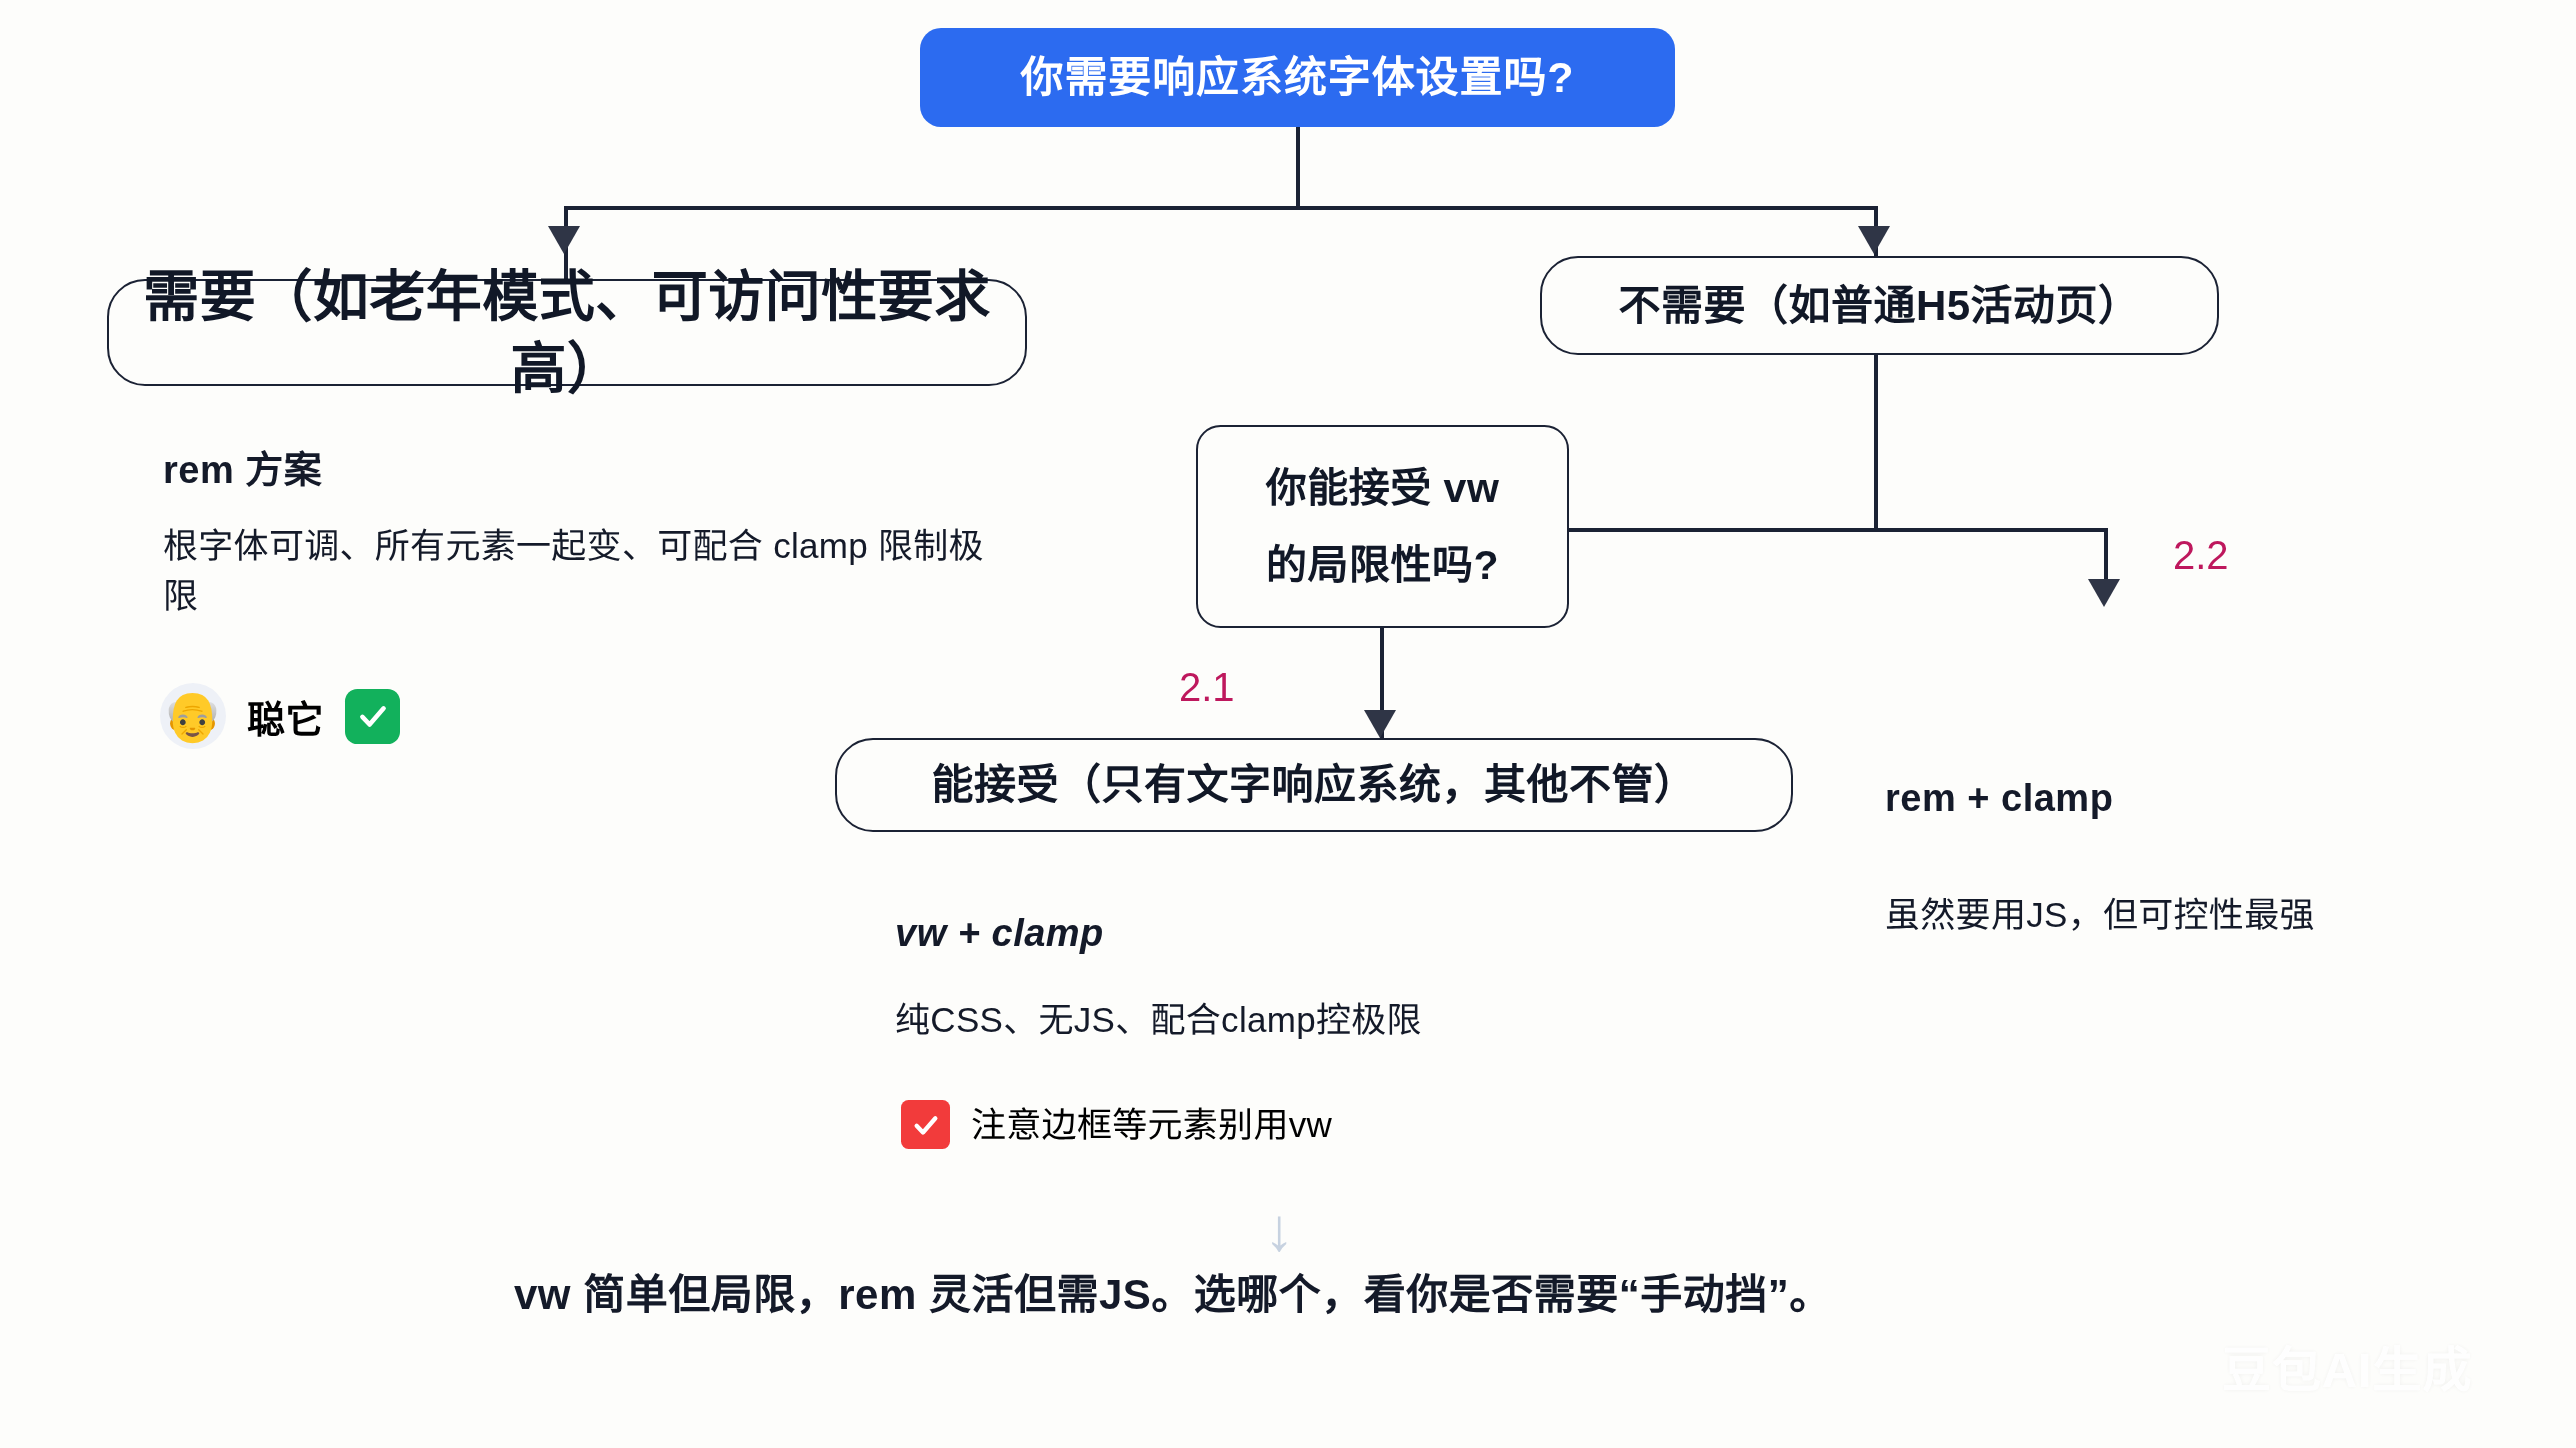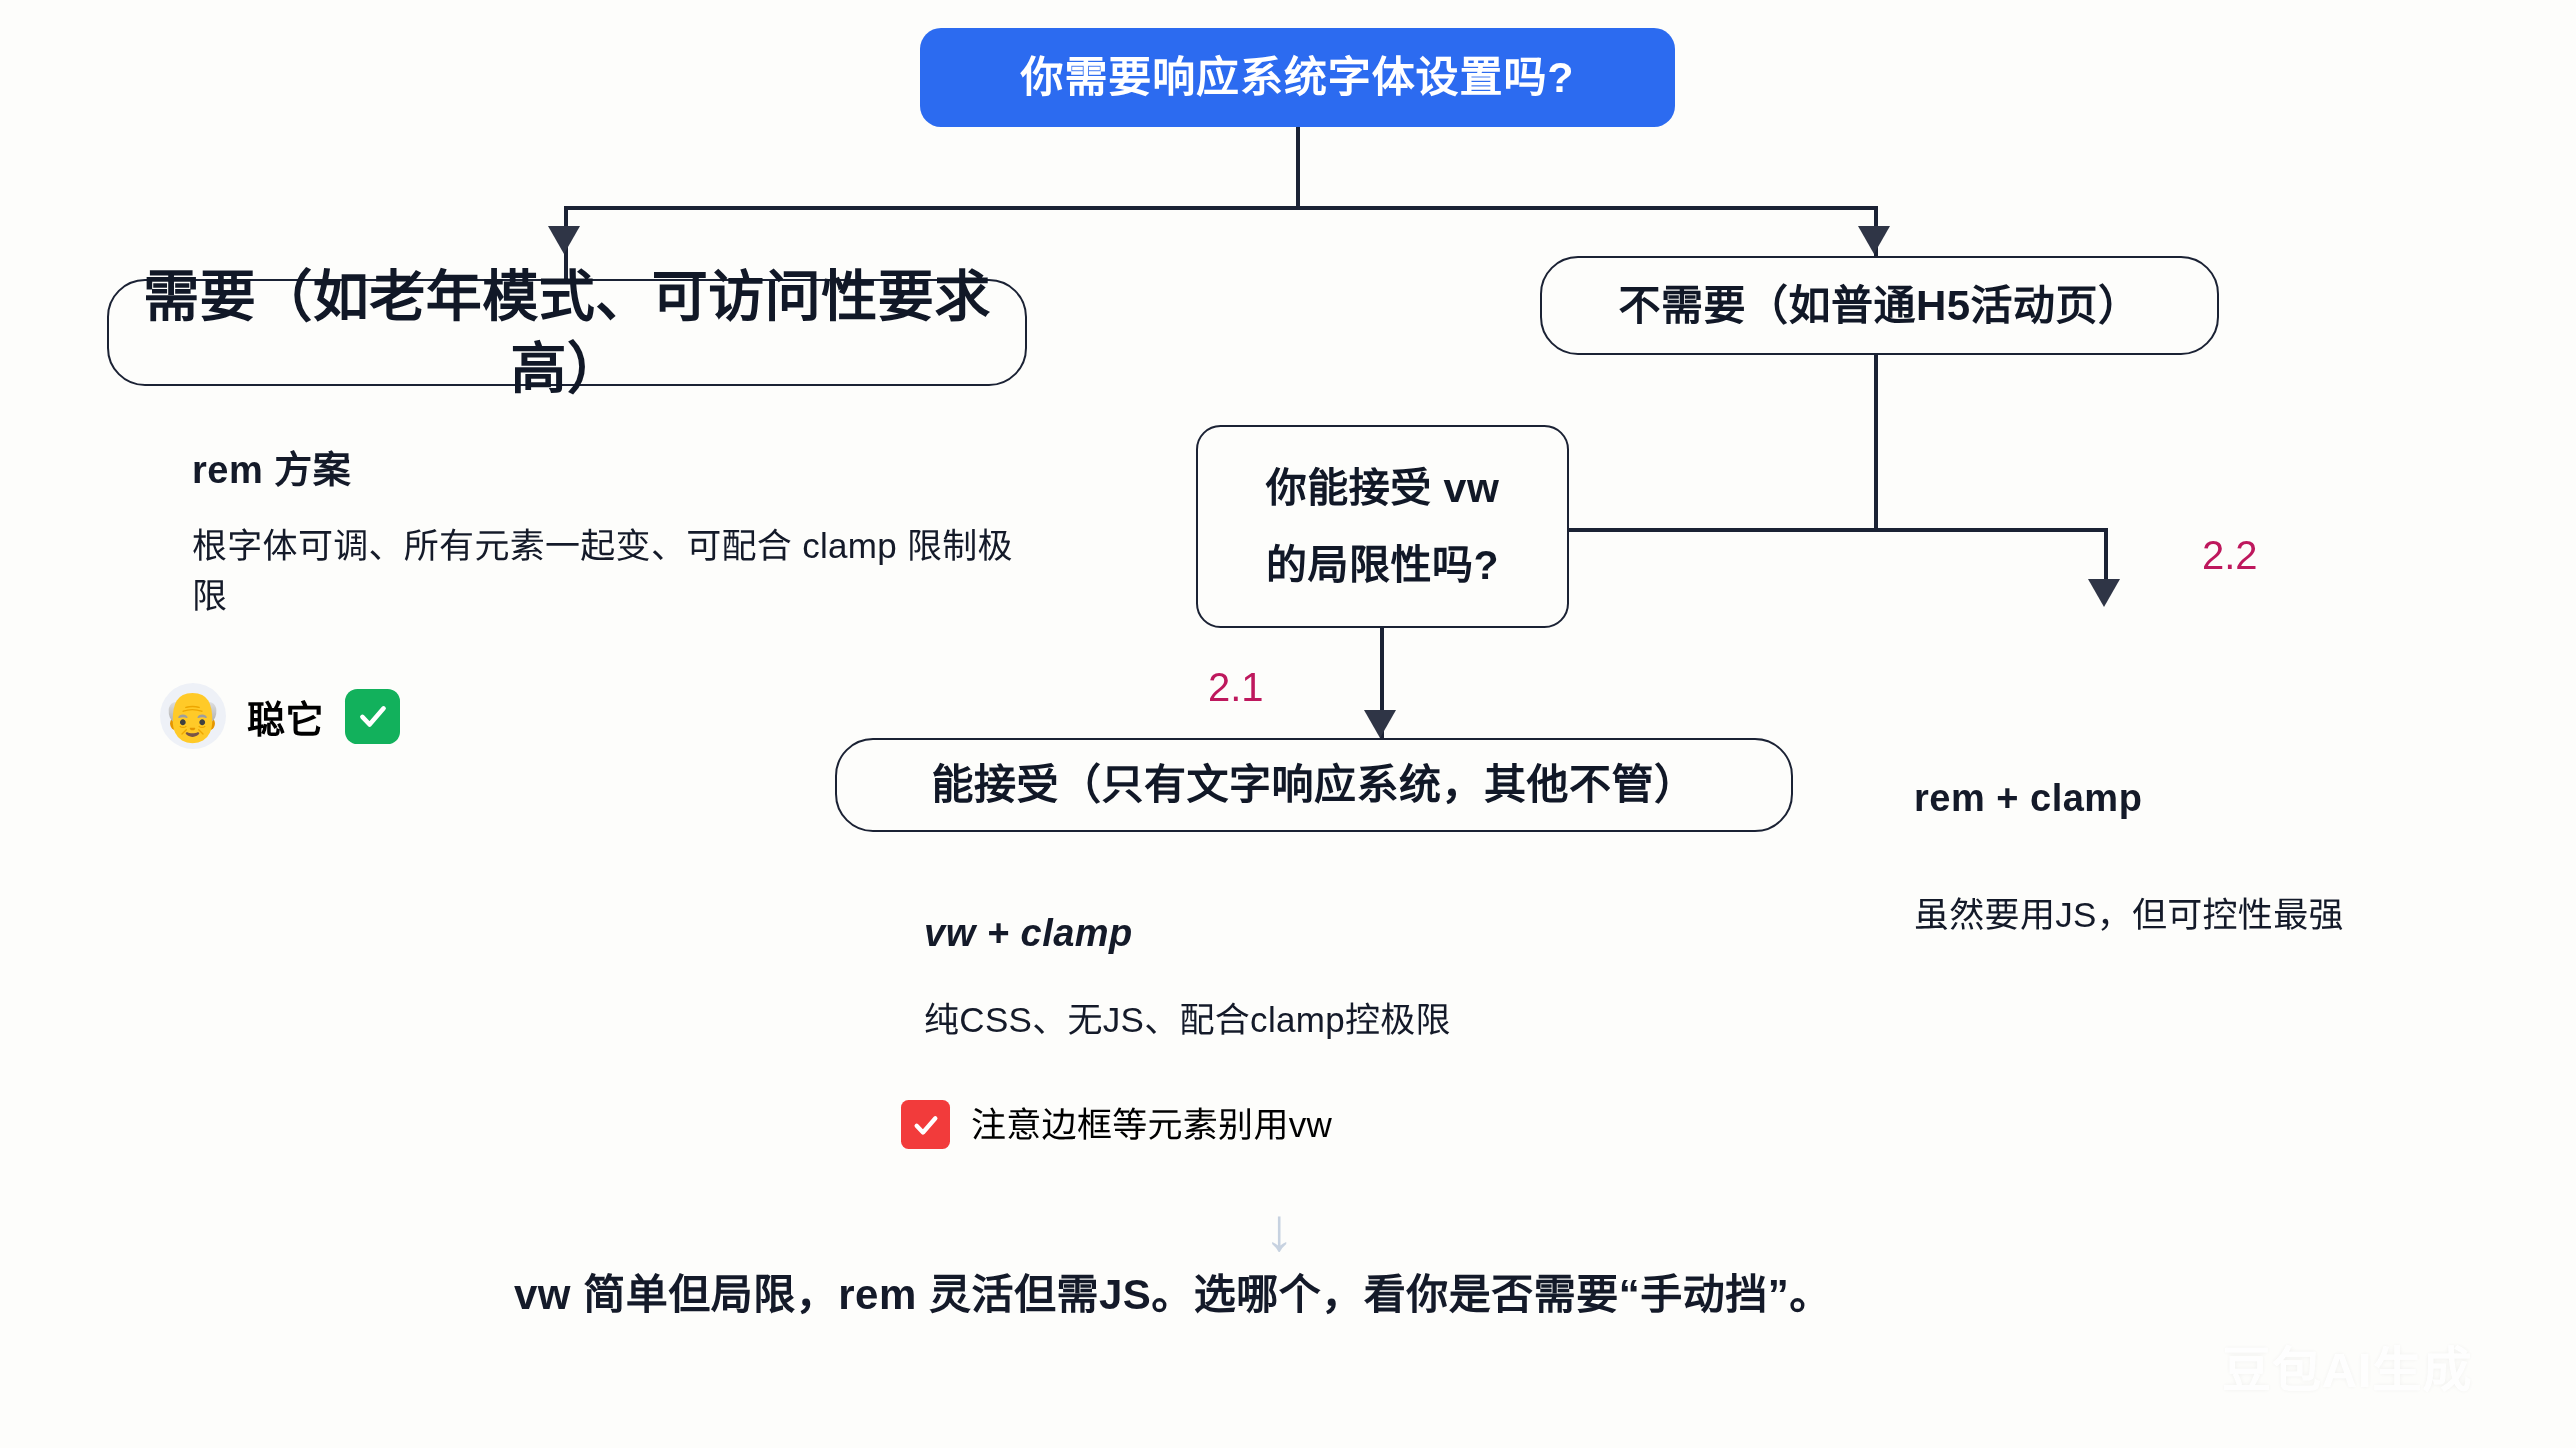--- a/index.html
+++ b/index.html
@@ -59,21 +59,20 @@
     border-left: 16px solid transparent;
     border-right: 16px solid transparent;
     border-top: 28px solid #2f3546;
   }
 
   
   .txt {
     position: absolute;
     color: #141a29;
     white-space: nowrap;
-    margin-left: 29px;
   }
   .heading {
     font-size: 38px;
     font-weight: 700;
     letter-spacing: 0.5px;
   }
   .body {
     font-size: 35px;
     font-weight: 400;
     letter-spacing: 0.3px;

